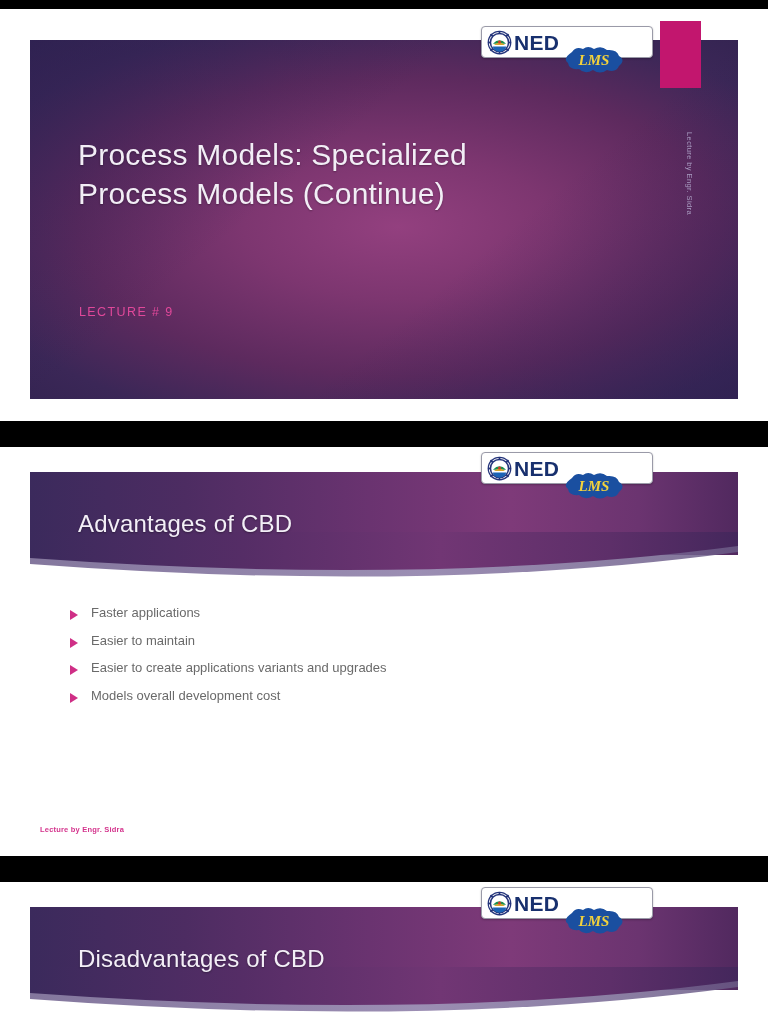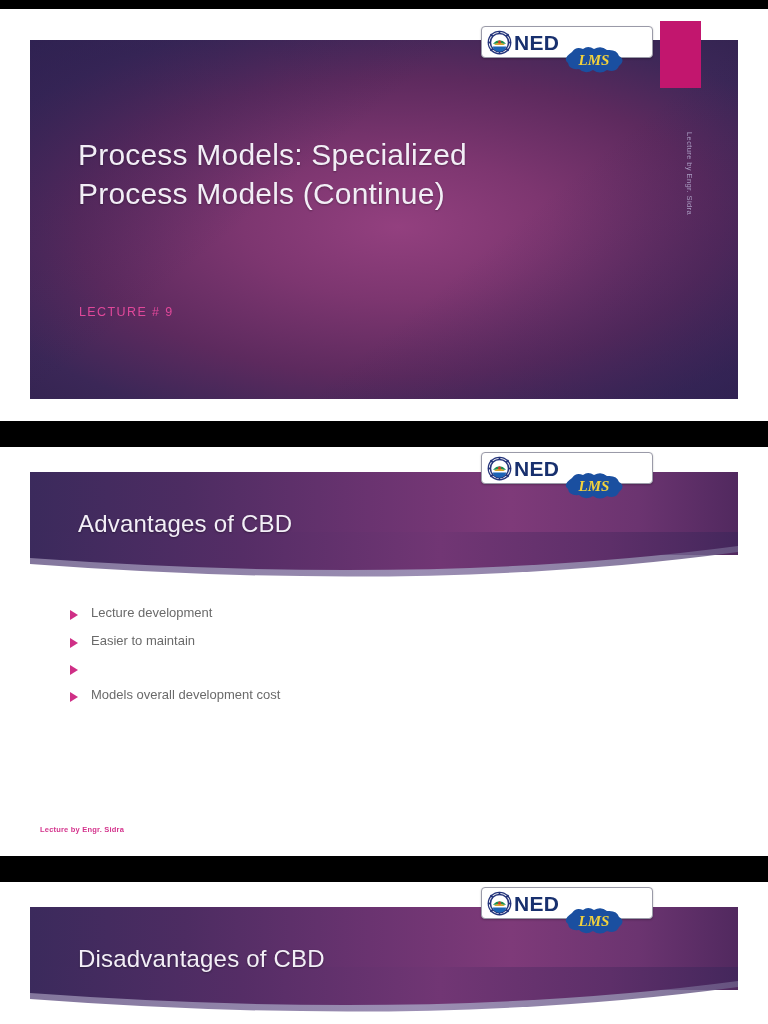--- a/index.html
+++ b/index.html
@@ -177,28 +177,29 @@
         </defs>
         <path d="M0 0 H708 V20 Q400 62 0 32 Z" fill="url(#sw2b)" opacity="0.85"></path>
         <path d="M0 0 H708 V14 Q400 55 0 26 Z" fill="url(#sw2a)"></path>
       </svg>
       <div class="hdr-title">Advantages of CBD</div>
     </div>
 
     <div class="bullets">
       <div class="bullet-row">
         <span class="bullet-mark"></span>
-        <span class="bullet-text">Lecture development</span>
+        <span class="bullet-text">Faster applications</span>
       </div>
       <div class="bullet-row">
         <span class="bullet-mark"></span>
         <span class="bullet-text">Easier to maintain</span>
       </div>
       <div class="bullet-row">
         <span class="bullet-mark"></span>
+        <span class="bullet-text">Easier to create applications variants and upgrades</span>
       </div>
       <div class="bullet-row">
         <span class="bullet-mark"></span>
         <span class="bullet-text">Models overall development cost</span>
       </div>
     </div>
 
     <div class="foot-credit">Lecture by Engr. Sidra</div>
 
     <div class="pink-flag" style="left:660px;top:0px;height:67px;"></div>

